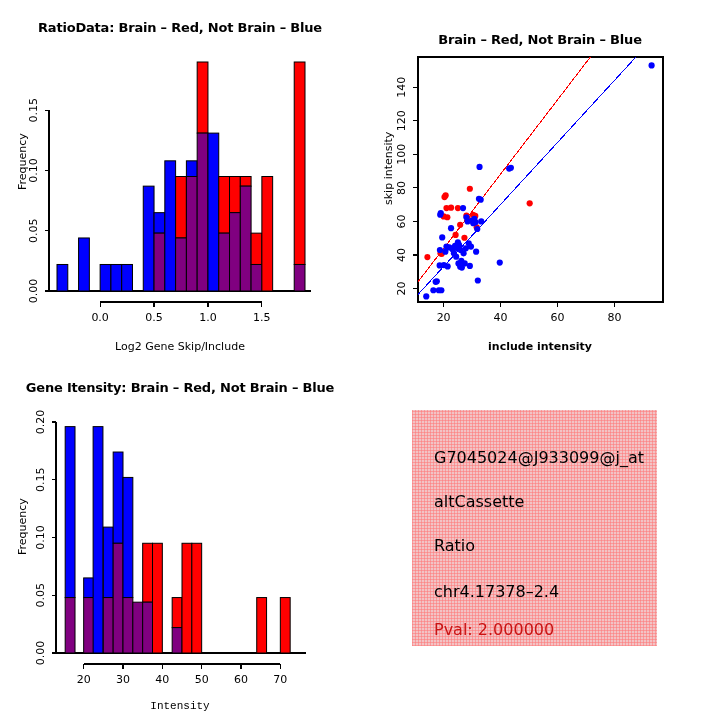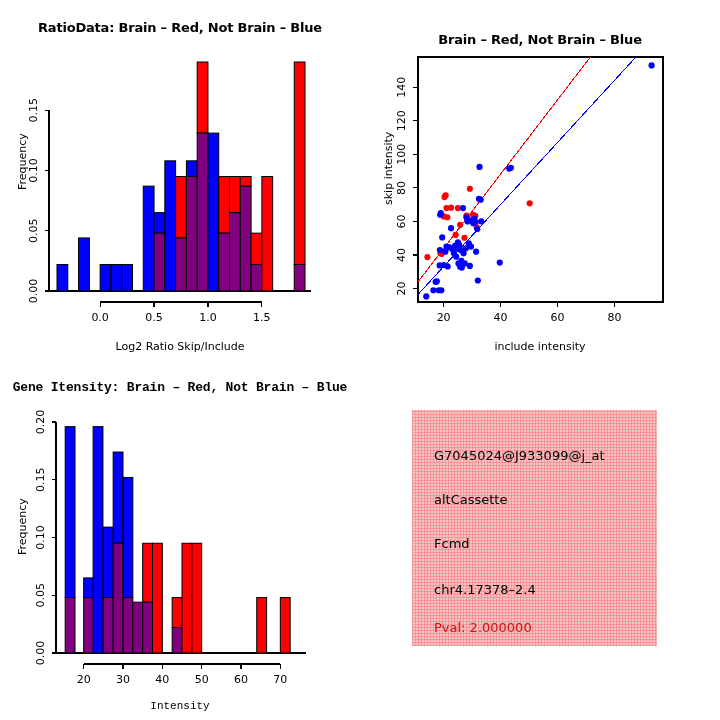--- a/index.html
+++ b/index.html
@@ -68,36 +68,36 @@
     width: 245px;
     height: 236px;
     background-color: #F2C3C5;
     background-image:
       repeating-linear-gradient(0deg, rgba(255,120,120,0.55) 0 1px, rgba(0,0,0,0) 1px 3px),
       repeating-linear-gradient(90deg, rgba(255,120,120,0.55) 0 1px, rgba(0,0,0,0) 1px 3px);
   }
   .info-line {
     position: absolute;
     left: 22px;
-    font-size: 13px;
+    font-size: 16px;
     font-family: "DejaVu Sans", sans-serif;
     white-space: nowrap;
     color: #000000;
   }
   .info-pval { color: #C81414; text-align: right; }
 </style>
 </head>
 <body>
 
 <div id="root">
 
   <div class="panel" id="panel-ratio">
     <div class="plot-title" style="top:20px;">RatioData: Brain – Red, Not Brain – Blue</div>
 
-    <div class="axis-title xlab" style="top:340px;">Log2 Ratio Skip/Include</div>
+    <div class="axis-title xlab" style="top:340px;">Log2 Gene Skip/Include</div>
     <div class="axis-title ylab" style="left:16px; top:190px;">Frequency</div>
 
     <svg class="overlay">
       <g id="ratio-axes">
           <line x1="49" y1="291" x2="49" y2="110.21052631578948" stroke="#000" stroke-width="1.1" shape-rendering="crispEdges"></line>
           <line x1="49" y1="291" x2="45" y2="291" stroke="#000" stroke-width="1.1" shape-rendering="crispEdges"></line>
           <line x1="49" y1="230.73684210526318" x2="45" y2="230.73684210526318" stroke="#000" stroke-width="1.1" shape-rendering="crispEdges"></line>
           <line x1="49" y1="170.47368421052633" x2="45" y2="170.47368421052633" stroke="#000" stroke-width="1.1" shape-rendering="crispEdges"></line>
           <line x1="49" y1="110.21052631578948" x2="45" y2="110.21052631578948" stroke="#000" stroke-width="1.1" shape-rendering="crispEdges"></line>
           <line x1="49" y1="291" x2="311" y2="291" stroke="#000" stroke-width="1.1" shape-rendering="crispEdges"></line>
@@ -145,21 +145,21 @@
           <text x="154.04347826086956" y="321" font-size="11" font-family="&quot;DejaVu Sans&quot;, sans-serif" fill="#000" text-anchor="middle">0.5</text>
           <text x="207.95652173913044" y="321" font-size="11" font-family="&quot;DejaVu Sans&quot;, sans-serif" fill="#000" text-anchor="middle">1.0</text>
           <text x="261.8695652173913" y="321" font-size="11" font-family="&quot;DejaVu Sans&quot;, sans-serif" fill="#000" text-anchor="middle">1.5</text>
         </g>
     </svg>
   </div>
 
   <div class="panel" id="panel-scatter">
     <div class="plot-title" style="top:32px;">Brain – Red, Not Brain – Blue</div>
 
-    <div class="axis-title xlab" style="top:340px;">include intensity</div>
+    <div class="axis-title xlab" style="top:340px;font-weight:bold;">include intensity</div>
     <div class="axis-title ylab" style="left:22px; top:205px;">skip intensity</div>
 
     <svg class="overlay">
       <g id="scatter-axes">
           <rect x="58" y="57" width="245" height="245" fill="none" stroke="#000" stroke-width="1.1" shape-rendering="crispEdges"></rect>
           <line x1="58" y1="288.5753424657534" x2="53" y2="288.5753424657534" stroke="#000" stroke-width="1.1" shape-rendering="crispEdges"></line>
           <line x1="58" y1="255.013698630137" x2="53" y2="255.013698630137" stroke="#000" stroke-width="1.1" shape-rendering="crispEdges"></line>
           <line x1="58" y1="221.45205479452056" x2="53" y2="221.45205479452056" stroke="#000" stroke-width="1.1" shape-rendering="crispEdges"></line>
           <line x1="58" y1="187.8904109589041" x2="53" y2="187.8904109589041" stroke="#000" stroke-width="1.1" shape-rendering="crispEdges"></line>
           <line x1="58" y1="154.3287671232877" x2="53" y2="154.3287671232877" stroke="#000" stroke-width="1.1" shape-rendering="crispEdges"></line>
@@ -264,21 +264,21 @@
           <text x="45" y="87.20547945205482" font-size="11" font-family="&quot;DejaVu Sans&quot;, sans-serif" fill="#000" text-anchor="middle" transform="rotate(-90 45 87.20547945205482)">140</text>
           <text x="83.63953488372093" y="321" font-size="11" font-family="&quot;DejaVu Sans&quot;, sans-serif" fill="#000" text-anchor="middle">20</text>
           <text x="140.61627906976744" y="321" font-size="11" font-family="&quot;DejaVu Sans&quot;, sans-serif" fill="#000" text-anchor="middle">40</text>
           <text x="197.59302325581396" y="321" font-size="11" font-family="&quot;DejaVu Sans&quot;, sans-serif" fill="#000" text-anchor="middle">60</text>
           <text x="254.56976744186045" y="321" font-size="11" font-family="&quot;DejaVu Sans&quot;, sans-serif" fill="#000" text-anchor="middle">80</text>
         </g>
     </svg>
   </div>
 
   <div class="panel" id="panel-gene">
-    <div class="plot-title" style="top:20px;font-family:Liberation Mono, monospace;">Gene Itensity: Brain – Red, Not Brain – Blue</div>
+    <div class="plot-title" style="top:20px;">Gene Itensity: Brain – Red, Not Brain – Blue</div>
 
     <div class="axis-title xlab" style="top:340px;font-family:Liberation Mono, monospace;">Intensity</div>
     <div class="axis-title ylab" style="left:16px; top:195px;">Frequency</div>
 
     <svg class="overlay">
       <g id="gene-axes">
           <line x1="56" y1="293" x2="56" y2="62" stroke="#000" stroke-width="1.1" shape-rendering="crispEdges"></line>
           <line x1="56" y1="293" x2="52" y2="293" stroke="#000" stroke-width="1.1" shape-rendering="crispEdges"></line>
           <line x1="56" y1="235.25" x2="52" y2="235.25" stroke="#000" stroke-width="1.1" shape-rendering="crispEdges"></line>
           <line x1="56" y1="177.5" x2="52" y2="177.5" stroke="#000" stroke-width="1.1" shape-rendering="crispEdges"></line>
@@ -329,19 +329,19 @@
           <text x="241" y="323" font-size="11" font-family="&quot;DejaVu Sans&quot;, sans-serif" fill="#000" text-anchor="middle">60</text>
           <text x="280.3333333333333" y="323" font-size="11" font-family="&quot;DejaVu Sans&quot;, sans-serif" fill="#000" text-anchor="middle">70</text>
         </g>
     </svg>
   </div>
 
   <div class="panel" id="panel-info">
     <div id="info-box">
       <div class="info-line" style="top:38px;">G7045024@J933099@j_at</div>
       <div class="info-line" style="top:82px;">altCassette</div>
-      <div class="info-line" style="top:126px;">Fcmd</div>
+      <div class="info-line" style="top:126px;">Ratio</div>
       <div class="info-line" style="top:172px;">chr4.17378–2.4</div>
       <div class="info-line info-pval" style="top:210px;">Pval: 2.000000</div>
     </div>
   </div>
 
 </div>
 
 </body></html>

